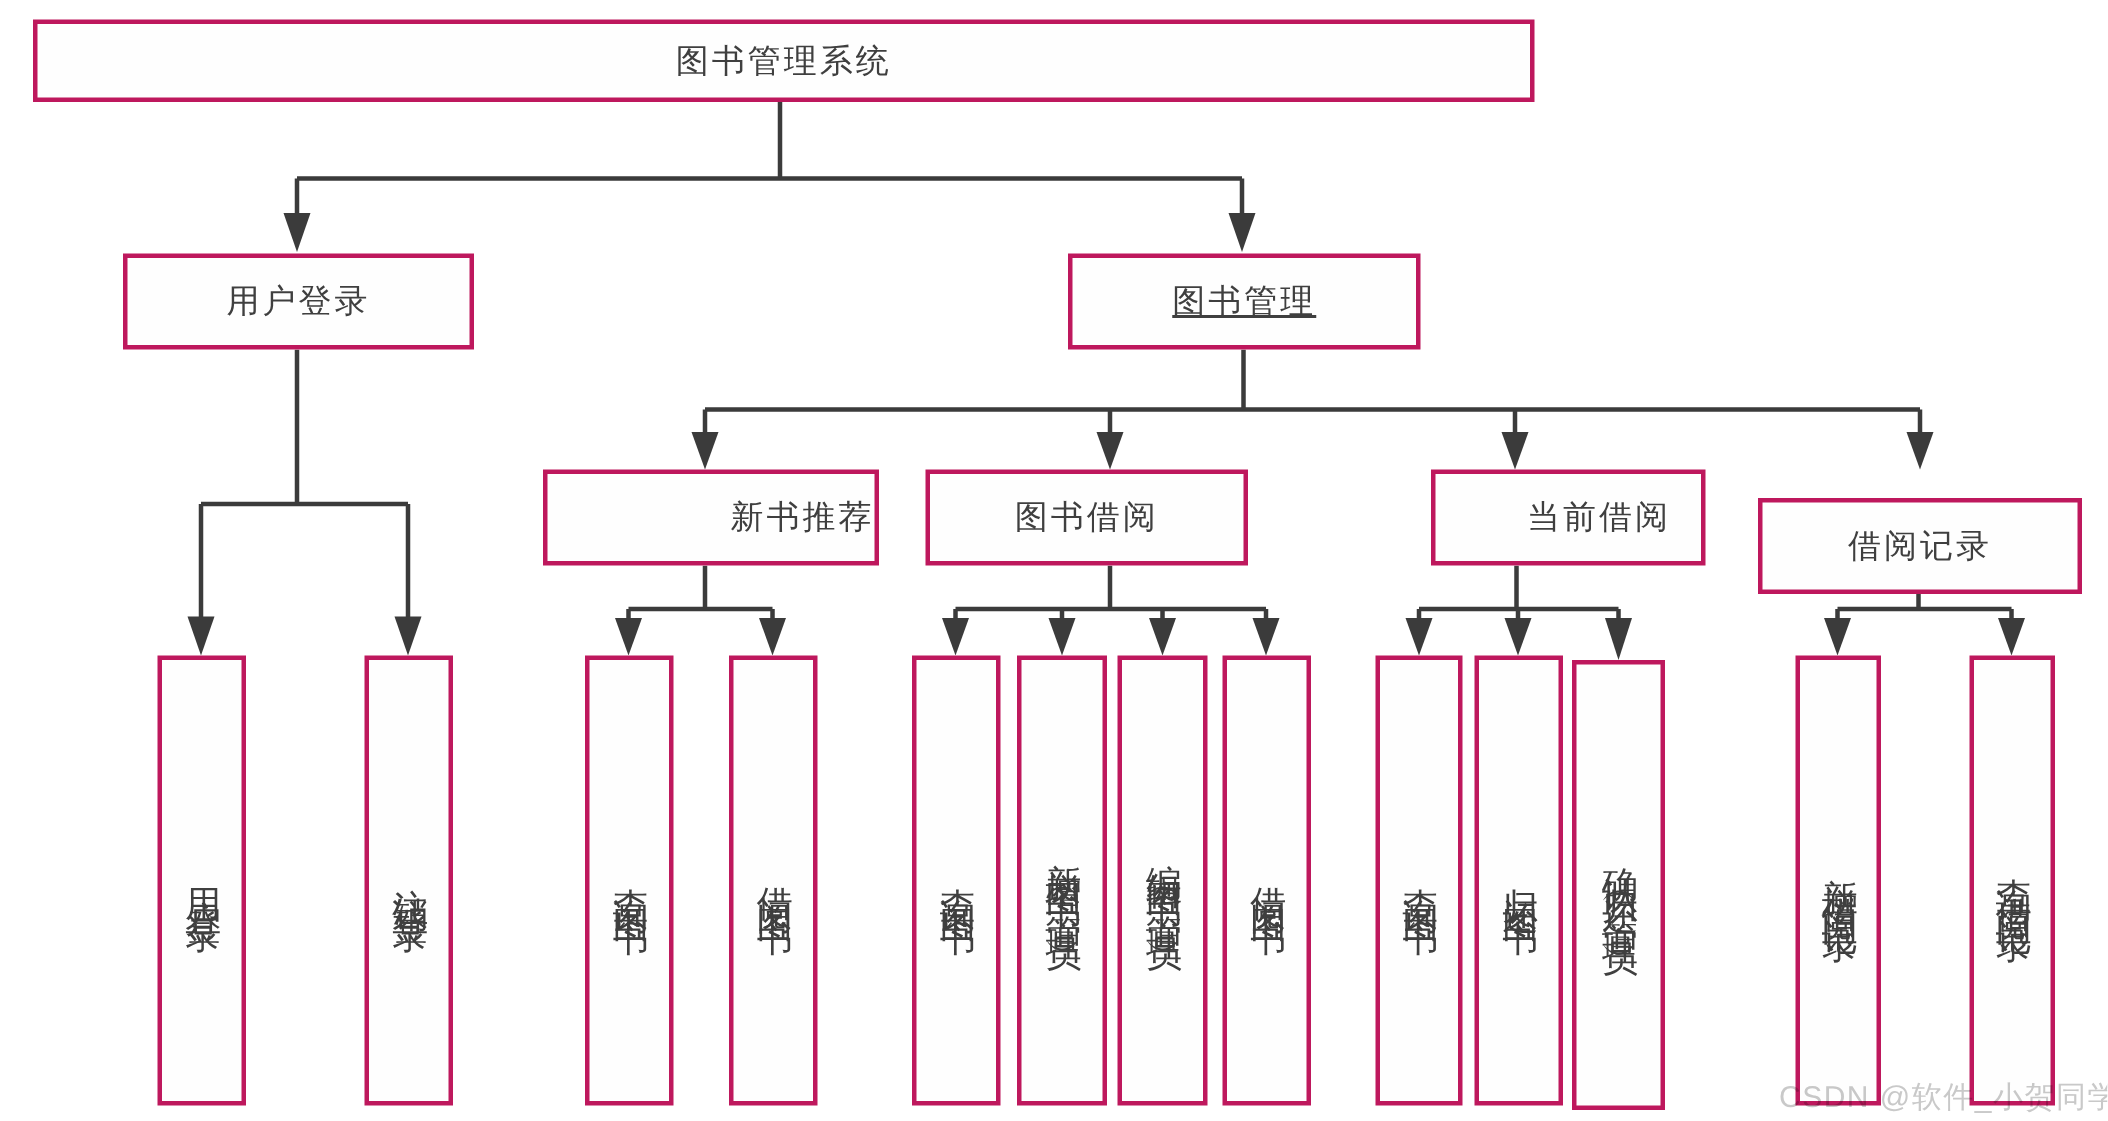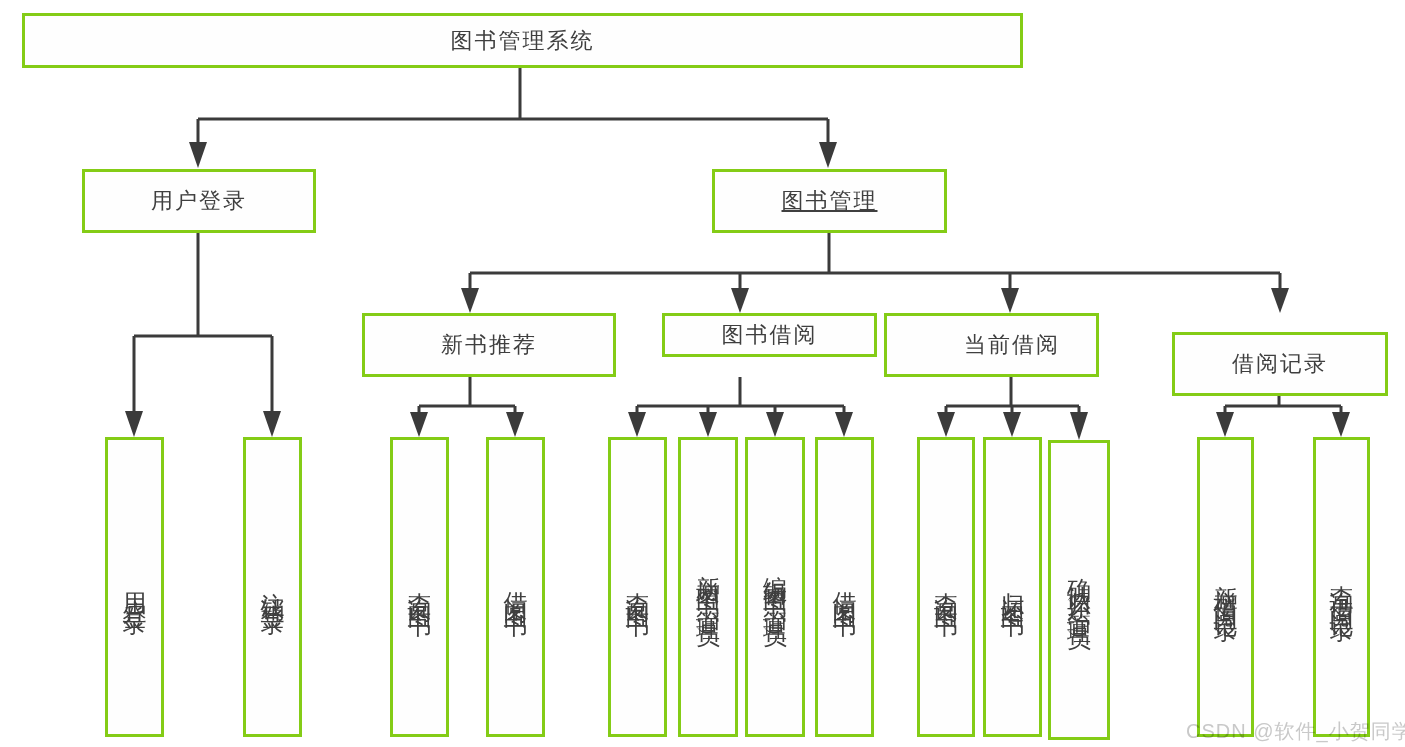--- a/index.html
+++ b/index.html
@@ -15,21 +15,21 @@
     overflow: hidden;
   }
   .connector-layer {
     position: absolute;
     left: 0; top: 0;
     width: 1405px; height: 747px;
   }
   .node {
     position: absolute;
     box-sizing: border-box;
-    border: 3px solid #84cc16;
+    border: 3px solid #be185d;
     background: #fefefe;
     display: flex;
     align-items: center;
     justify-content: center;
     color: #3f3f3f;
     font-size: 22px;
     letter-spacing: 2px;
     white-space: nowrap;
   }
   .leaf {
@@ -40,23 +40,23 @@
     writing-mode: vertical-rl;
     text-orientation: mixed;
     letter-spacing: 7px;
     white-space: nowrap;
     line-height: 1;
   }
   
   .n-root  { left: 22px;  top: 13px;  width: 1001px; height: 55px; }
   .n-l2a   { left: 82px;  top: 169px; width: 234px;  height: 64px; }
   .n-l2b   { left: 712px; top: 169px; width: 235px;  height: 64px; text-decoration: underline; }
-  .n-l3a   { left: 362px; top: 313px; width: 254px;  height: 64px; }
-  .n-l3b   { left: 662px; top: 313px; width: 215px;  height: 44px; }
-  .n-l3c   { left: 884px; top: 313px; width: 215px;  height: 64px; padding-left: 41px; }
+  .n-l3a   { left: 362px; top: 313px; width: 224px;  height: 64px; justify-content: flex-end; }
+  .n-l3b   { left: 617px; top: 313px; width: 215px;  height: 64px; }
+  .n-l3c   { left: 954px; top: 313px; width: 183px;  height: 64px; padding-left: 41px; }
   .n-l3d   { left: 1172px;top: 332px; width: 216px;  height: 64px; }
   .n-lf0   { left: 105px; top: 437px; width: 59px; height: 300px; }
   .n-lf1   { left: 243px; top: 437px; width: 59px; height: 300px; }
   .n-lf2   { left: 390px; top: 437px; width: 59px; height: 300px; }
   .n-lf3   { left: 486px; top: 437px; width: 59px; height: 300px; }
   .n-lf4   { left: 608px; top: 437px; width: 59px; height: 300px; }
   .n-lf5   { left: 678px; top: 437px; width: 60px; height: 300px; }
   .n-lf6   { left: 745px; top: 437px; width: 60px; height: 300px; }
   .n-lf7   { left: 815px; top: 437px; width: 59px; height: 300px; }
   .n-lf8   { left: 917px; top: 437px; width: 58px; height: 300px; }

